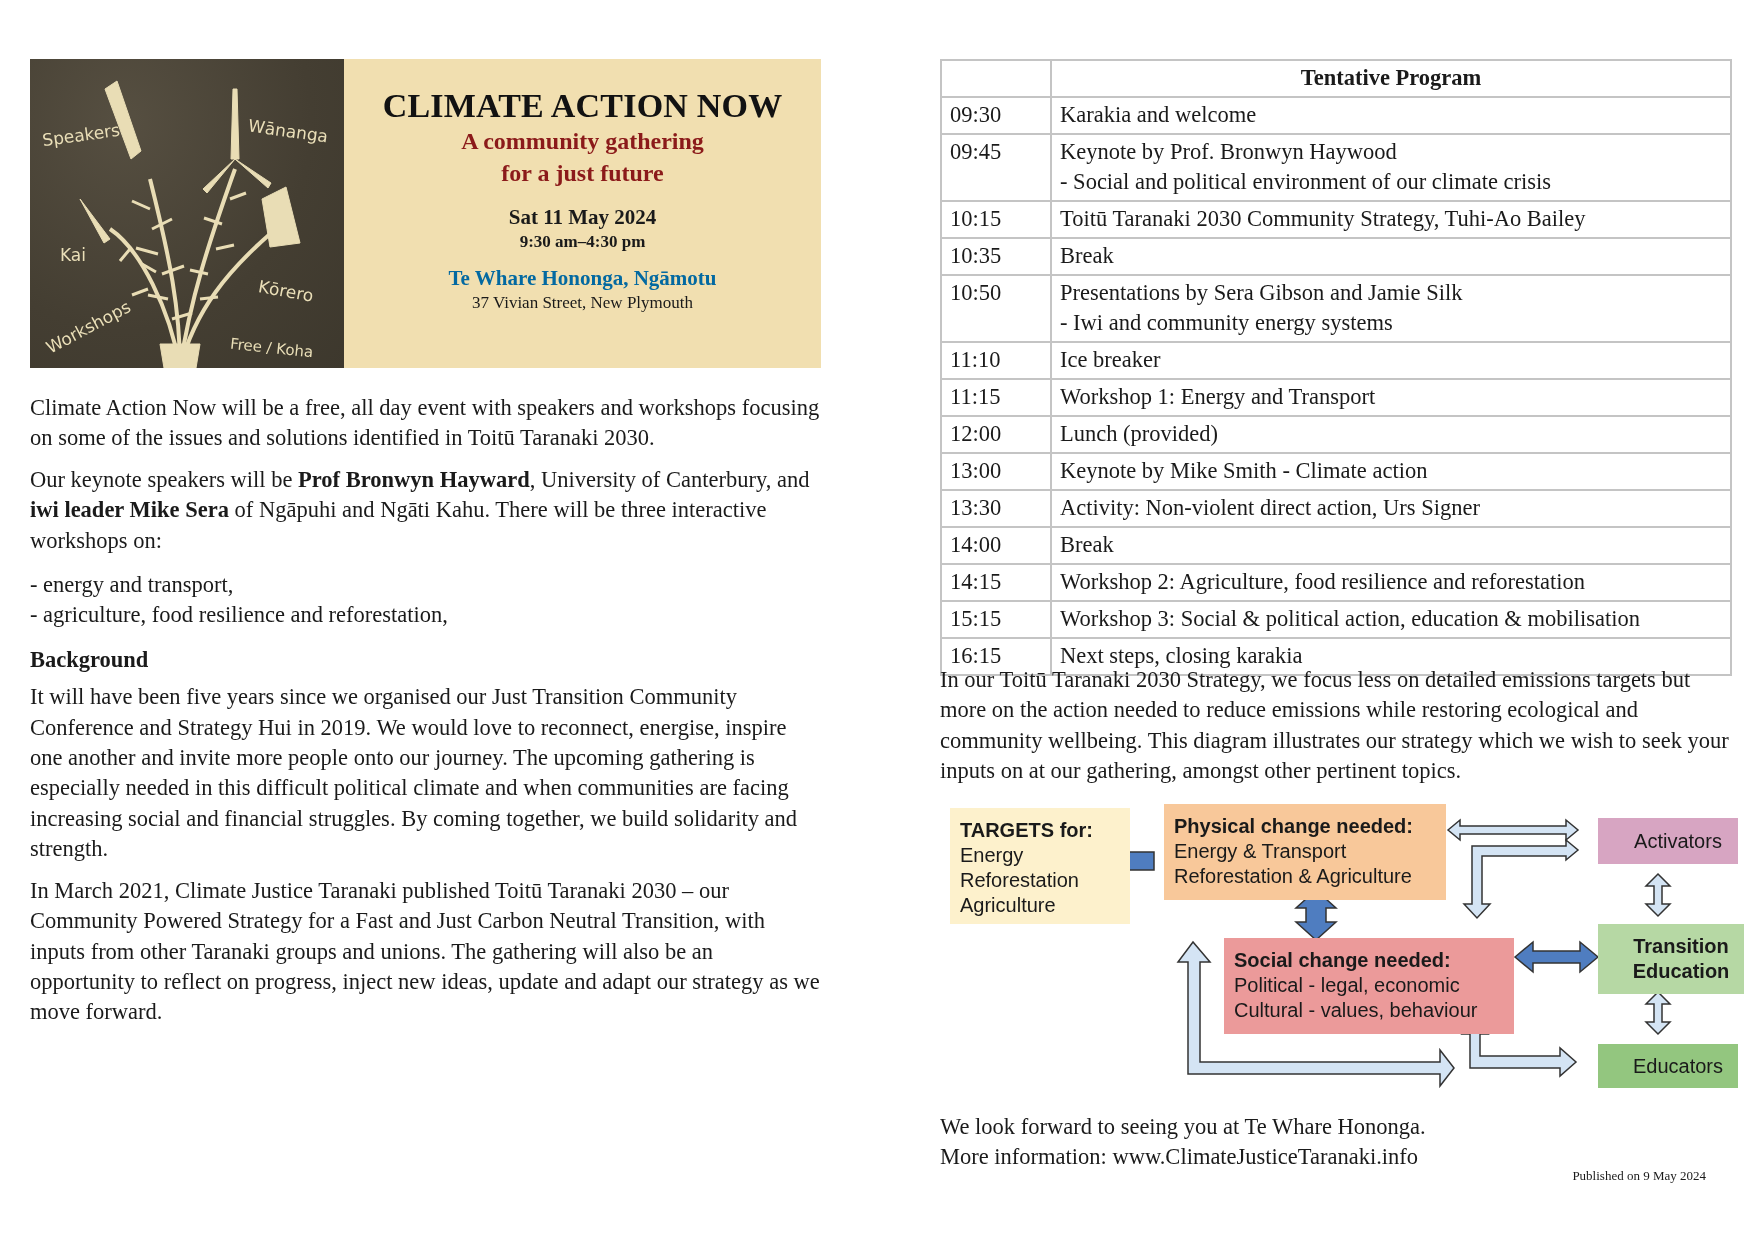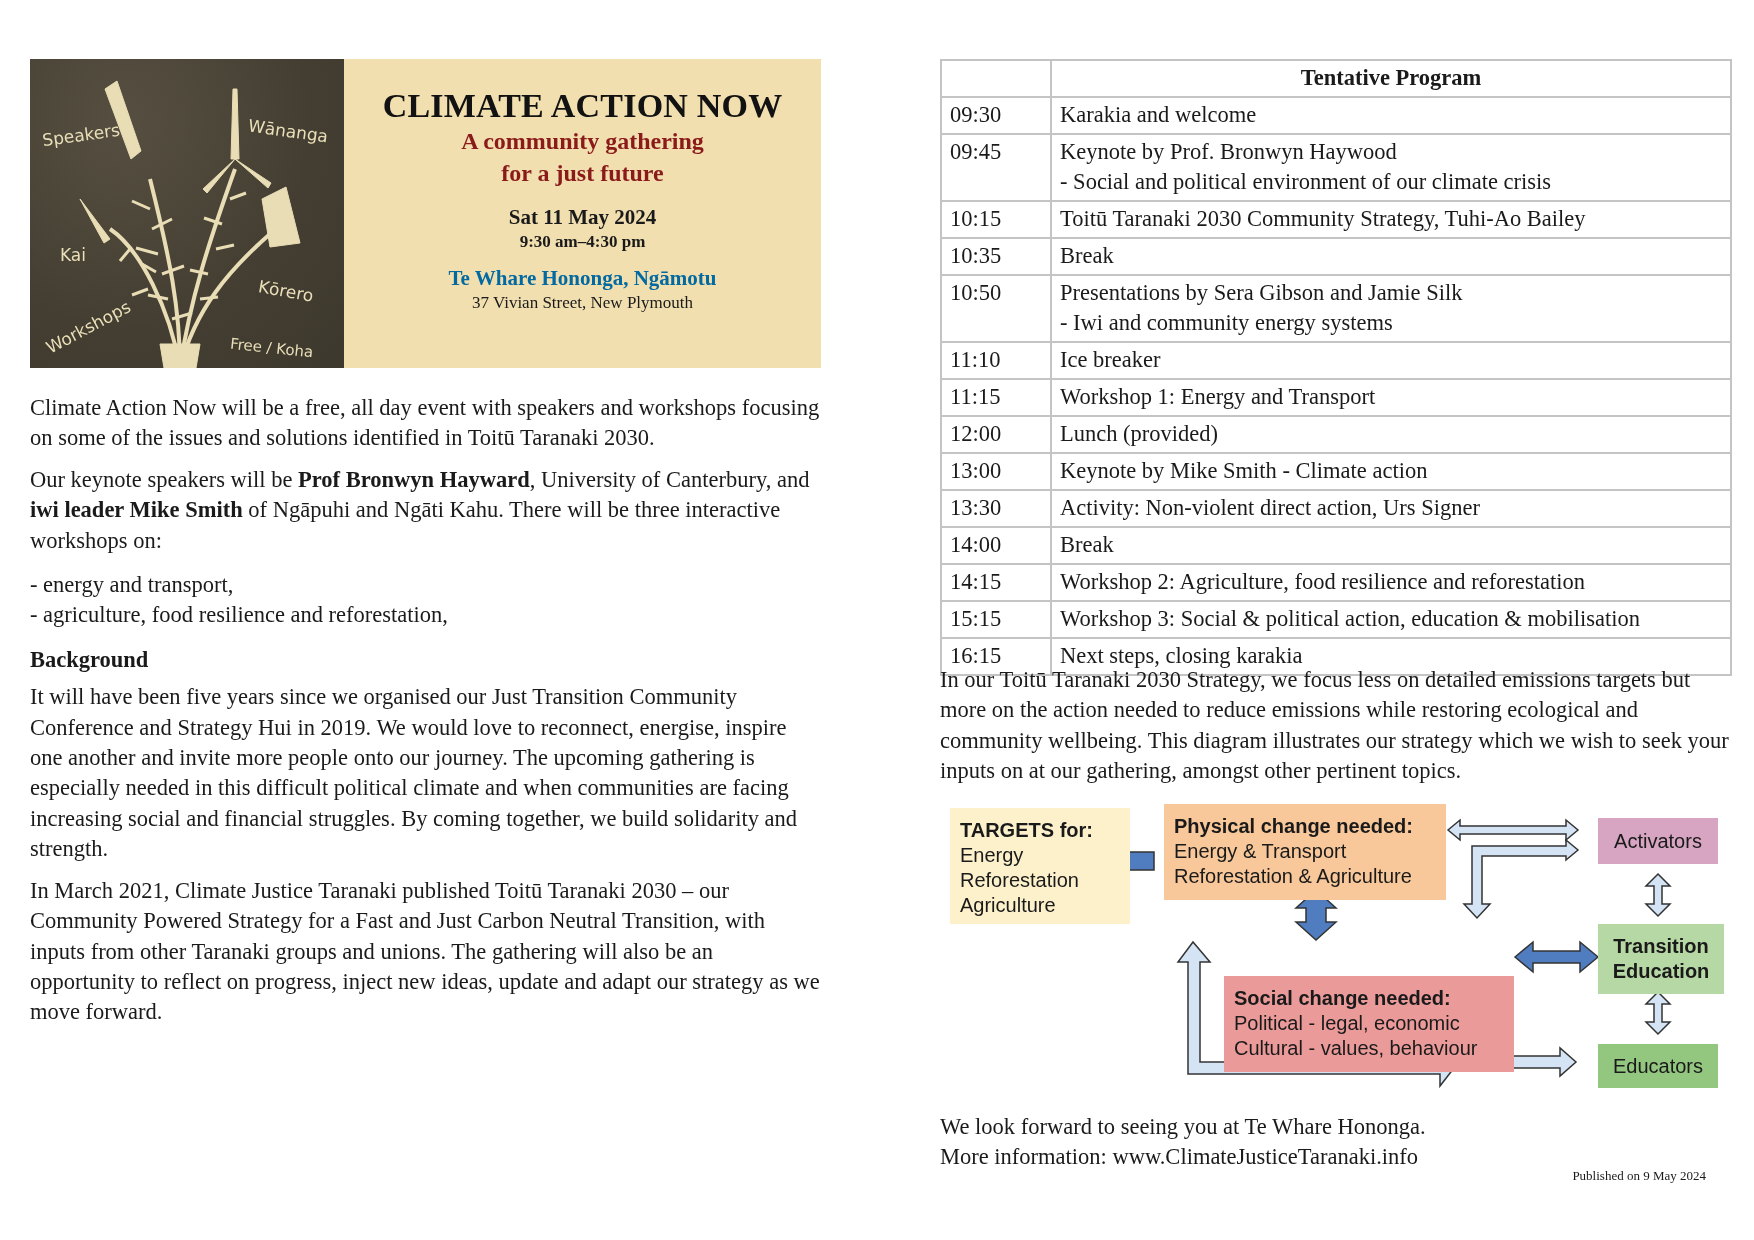--- a/index.html
+++ b/index.html
@@ -29,21 +29,21 @@
   
   #program { left:940px; top:59px; width:792px; border-collapse:collapse; font-size:22.5px; }
   #program td, #program th { border:2.5px solid #c4c4c4; padding:2px 8px 3px 8px; vertical-align:top; line-height:30px; }
   #program th { font-weight:bold; text-align:center; }
   #program td.t { width:92px; }
 
   #right-para { left:940px; top:665px; width:800px; font-size:22.5px; line-height:30.3px; }
 
   
   #diagram { left:940px; top:800px; width:800px; height:310px; }
-  .box { position:absolute; font-family:"Liberation Sans","DejaVu Sans",sans-serif; font-size:20px; line-height:25px; color:#1a1a1a; }
+  .box { position:absolute; font-family:"Liberation Sans","DejaVu Sans",sans-serif; font-size:20px; line-height:25px; color:#1a1a1a;padding-left:20px; }
   .box b { font-size:20px; }
 
   #footer { left:940px; top:1112px; width:800px; font-size:22.5px; line-height:30.4px; }
   #published { right:48px; top:1168px; font-size:13px; }
 </style>
 </head>
 <body>
 
 <div id="banner" class="abs">
   <div id="banner-art">
@@ -86,21 +86,21 @@
     <div class="b-date">Sat 11 May 2024</div>
     <div class="b-time">9:30 am–4:30 pm</div>
     <div class="b-venue">Te Whare Hononga, Ngāmotu</div>
     <div class="b-addr">37 Vivian Street, New Plymouth</div>
   </div>
 </div>
 
 <div id="left-text" class="abs">
   <p>Climate Action Now will be a free, all day event with speakers and workshops focusing on some of the issues and solutions identified in Toitū Taranaki 2030.</p>
   <p style="margin-bottom:14px">
-    <span>Our keynote speakers will be </span><b>Prof Bronwyn Hayward</b><span>, University of Canterbury, and </span><b>iwi leader Mike Smith</b><span> of Ngāpuhi and Ngāti Kahu. There will be three interactive workshops on:</span>
+    <span>Our keynote speakers will be </span><b>Prof Bronwyn Hayward</b><span>, University of Canterbury, and </span><b>iwi leader Mike Sera</b><span> of Ngāpuhi and Ngāti Kahu. There will be three interactive workshops on:</span>
   </p>
   <div class="list">
     <div>- energy and transport,</div>
     <div>- agriculture, food resilience and reforestation,</div>
   </div>
   <h3>Background</h3>
   <p>It will have been five years since we organised our Just Transition Community Conference and Strategy Hui in 2019. We would love to reconnect, energise, inspire one another and invite more people onto our journey. The upcoming gathering is especially needed in this difficult political climate and when communities are facing increasing social and financial struggles. By coming together, we build solidarity and strength.</p>
   <p>In March 2021, Climate Justice Taranaki published Toitū Taranaki 2030 – our Community Powered Strategy for a Fast and Just Carbon Neutral Transition, with inputs from other Taranaki groups and unions. The gathering will also be an opportunity to reflect on progress, inject new ideas, update and adapt our strategy as we move forward.</p>
 </div>
 
@@ -230,21 +230,21 @@
     <b>TARGETS for:</b>
     <div>Energy</div>
     <div>Reforestation</div>
     <div>Agriculture</div>
   </div>
   <div class="box" style="left: 224px; top: 4px; width: 282px; height: 96px; padding: 10px; box-sizing: border-box; background: rgb(248, 200, 154);" id="box-physical">
     <b>Physical change needed:</b>
     <div>Energy &amp; Transport</div>
     <div>Reforestation &amp; Agriculture</div>
   </div>
-  <div class="box" style="left: 284px; top: 138px; width: 290px; height: 96px; padding: 10px; box-sizing: border-box; background: rgb(235, 154, 154); margin-top: 38px;" id="box-social">
+  <div class="box" style="left: 284px; top: 138px; width: 290px; height: 96px; padding: 10px; box-sizing: border-box; background: rgb(235, 154, 154);" id="box-social">
     <b>Social change needed:</b>
     <div>Political - legal, economic</div>
     <div>Cultural - values, behaviour</div>
   </div>
   <div class="box" style="left: 658px; top: 18px; width: 120px; height: 46px; display: flex; align-items: center; justify-content: center; background: rgb(215, 165, 194);" id="box-activators">
     <span>Activators</span>
   </div>
   <div class="box" style="left: 658px; top: 124px; width: 126px; height: 70px; display: flex; flex-direction: column; align-items: center; justify-content: center; font-weight: bold; background: rgb(182, 216, 164);" id="box-transition">
     <span>Transition</span>
     <span>Education</span>

